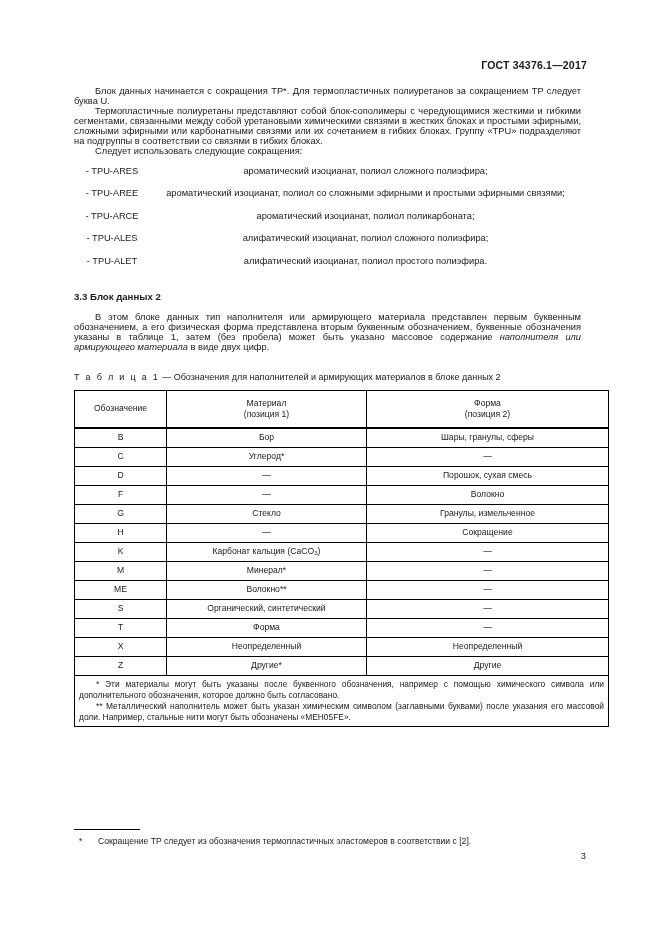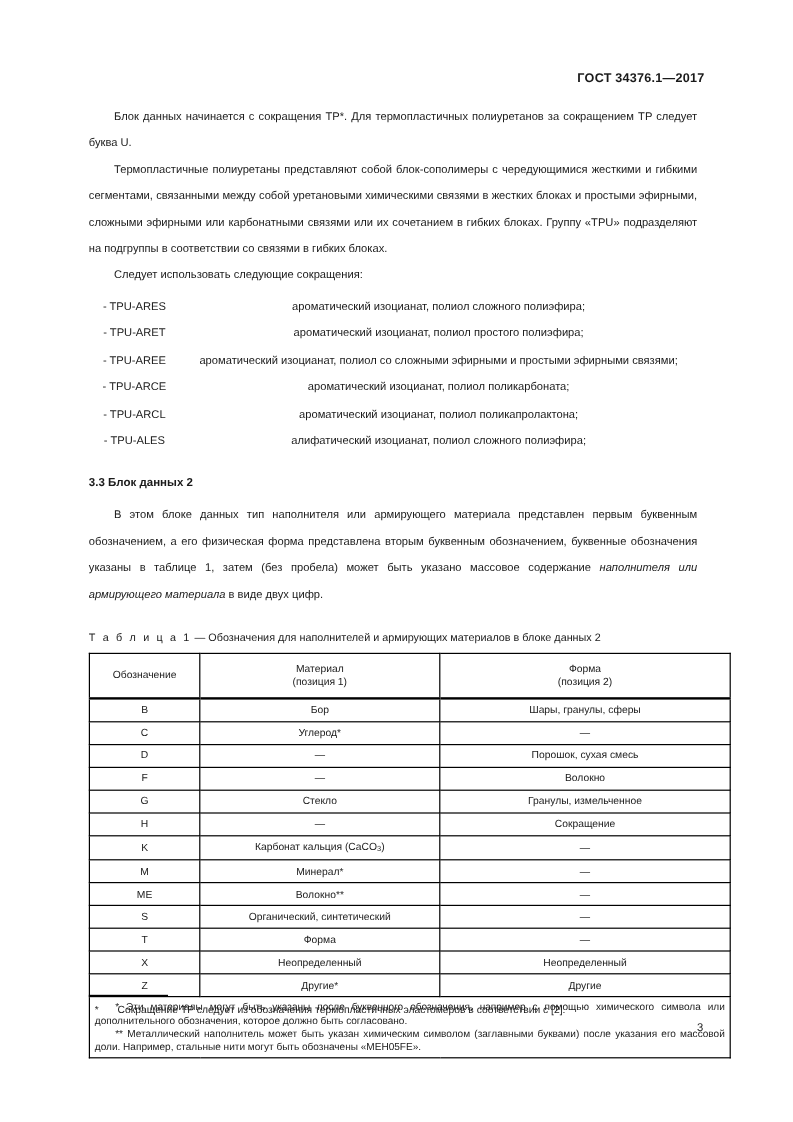--- a/index.html
+++ b/index.html
@@ -31,21 +31,21 @@
   
   .content {
     position: absolute;
     left: 74px;
     top: 86px;
     width: 507px;
   }
   p.body {
     margin: 0 0 0 0;
     font-size: 9.3px;
-    line-height: 22px;
+    line-height: 10px;
     text-align: justify;
     text-indent: 21px;
     hyphens: manual;
   }
 
   
   .abbr-list {
     margin-top: 9px;
     text-align: center;
   }
@@ -171,45 +171,41 @@
 
     <p class="body">Следует использовать следующие сокращения:</p>
 
     <div class="abbr-list">
 
       <div class="abbr-row">
         <span class="abbr-code">- TPU-ARES</span>
         <span class="abbr-desc">ароматический изоцианат, полиол сложного полиэфира;</span>
       </div>
 
-      <div class="abbr-row">
-        <span class="abbr-code">- TPU-ARET</span>
-        <span class="abbr-desc">ароматический изоцианат, полиол простого полиэфира;</span>
-      </div>
 
       <div class="abbr-row">
         <span class="abbr-code">- TPU-AREE</span>
         <span class="abbr-desc">ароматический изоцианат, полиол со сложными эфирными и простыми эфирными связями;</span>
       </div>
 
       <div class="abbr-row">
         <span class="abbr-code">- TPU-ARCE</span>
         <span class="abbr-desc">ароматический изоцианат, полиол поликарбоната;</span>
       </div>
 
-      <div class="abbr-row">
-        <span class="abbr-code">- TPU-ARCL</span>
-        <span class="abbr-desc">ароматический изоцианат, полиол поликапролактона;</span>
-      </div>
 
       <div class="abbr-row">
         <span class="abbr-code">- TPU-ALES</span>
         <span class="abbr-desc">алифатический изоцианат, полиол сложного полиэфира;</span>
       </div>
 
+      <div class="abbr-row">
+        <span class="abbr-code">- TPU-ALET</span>
+        <span class="abbr-desc">алифатический изоцианат, полиол простого полиэфира.</span>
+      </div>
 
     </div>
 
 
     <h2 class="section">3.3 Блок данных 2</h2>
 
     <p class="body"><span>В этом блоке данных тип наполнителя или армирующего материала представлен первым буквенным обозначением, а его физическая форма представлена вторым буквенным обозначением, буквенные обозначения указаны в таблице 1, затем (без пробела) может быть указано массовое содержание </span><span class="italic">наполнителя или армирующего материала</span><span> в виде двух цифр.</span></p>
 
     <div class="table-caption">
       <span class="tw">Т а б л и ц а  1</span>

